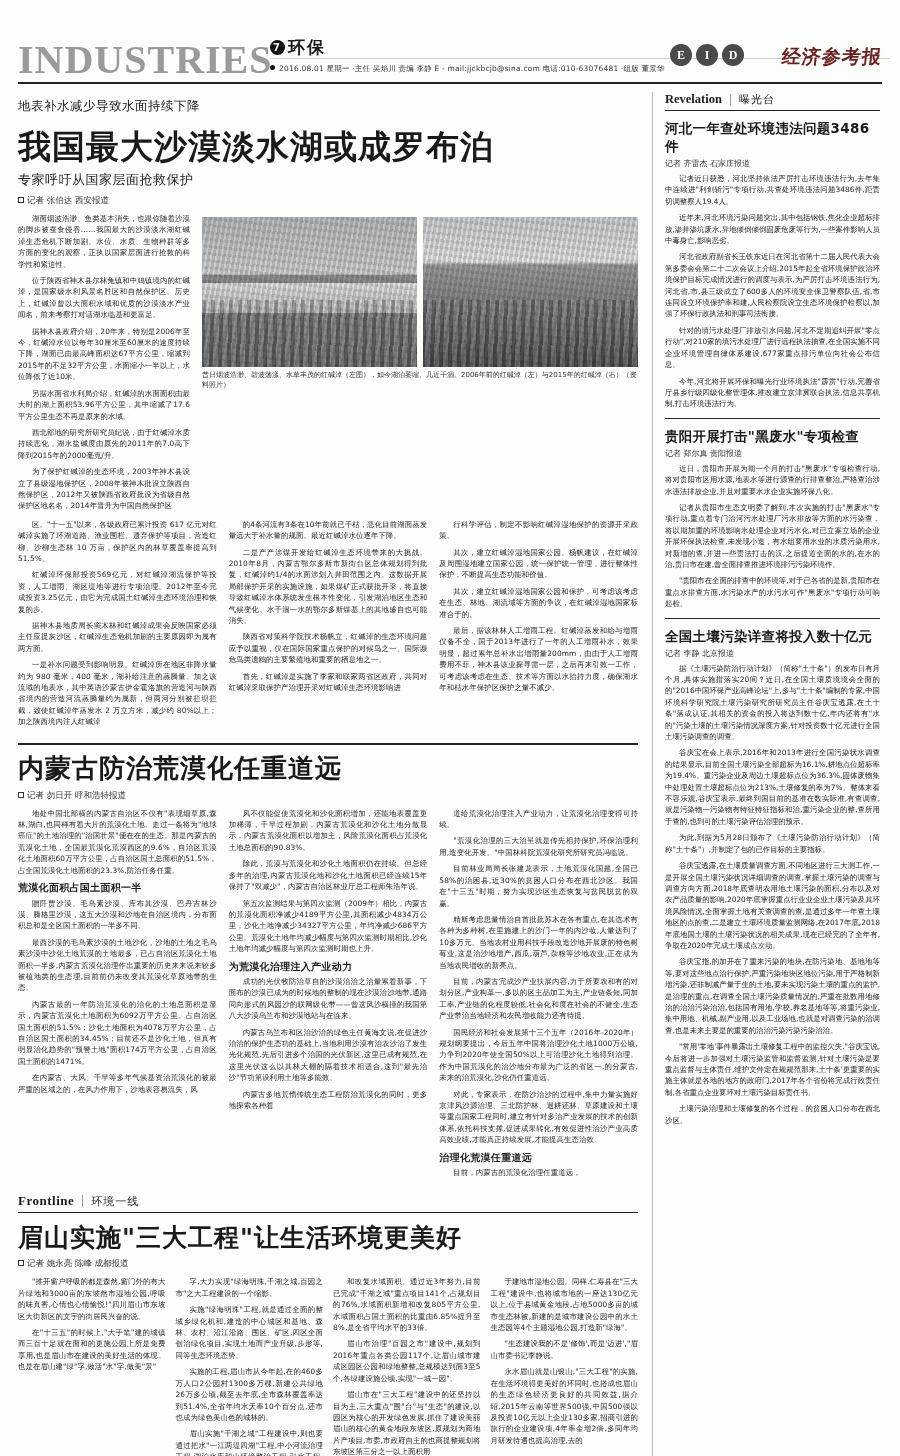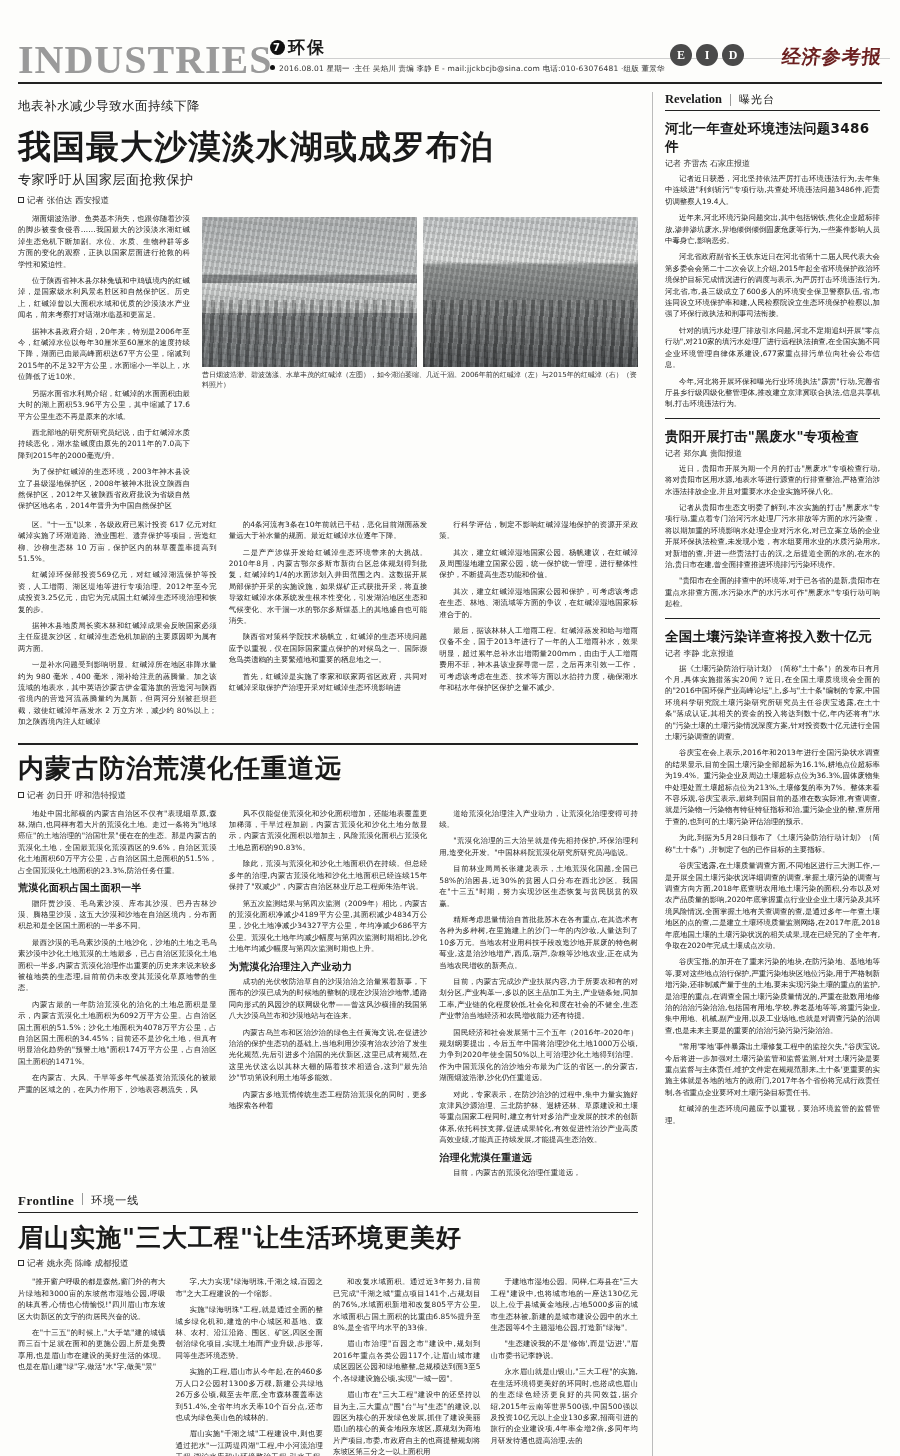--- a/index.html
+++ b/index.html
@@ -95,21 +95,21 @@
     color: #1d1d1d; letter-spacing: .1px;
   }
   .body-text p { margin: 0 0 5px; text-indent: 14px; }
   .sub-title { font-size: 10px; font-weight: bold; margin: 6px 0 4px; letter-spacing: .3px; }
 
   
   .hr-thick { height: 2px; background: #222; margin: 10px 0 6px; }
   .story2-head { font-size: 26px; font-weight: bold; letter-spacing: 1px; margin: 2px 0 4px; }
 
   
-  .sec-label-row { display: flex; align-items: flex-start; gap: 8px; border-bottom: 1px solid #222; padding-bottom: 3px; margin-top: 10px;}
+  .sec-label-row { display: flex; align-items: center; gap: 8px; border-bottom: 1px solid #222; padding-bottom: 3px; margin-top: 10px;}
   .sec-label-en { font-size: 13px; font-family: "Liberation Serif", serif; font-weight: bold; letter-spacing: .5px;}
   .sec-label-div { width: 1px; height: 12px; background: #999; }
   .sec-label-cn { font-size: 11px; letter-spacing: 1px; }
   .story3-head { font-size: 25px; font-weight: bold; letter-spacing: 1px; margin: 8px 0 4px; }
 
   
   .rail-head-row { display: flex; align-items: center; gap: 8px; border-bottom: 1px solid #222; padding-bottom: 3px; }
   .rail-en { font-size: 12.5px; font-family: "Liberation Serif", serif; font-weight: bold; }
   .rail-cn { font-size: 11px; letter-spacing: 1px; }
   .rail-item { margin-top: 8px; }
@@ -234,21 +234,21 @@
               <p>内蒙古多地荒惰传统生态工程防治荒漠化的同时，更多地探索各种着</p>
             </div>
           </div>
           <div class="col">
             <div class="body-text">
               <p>道给荒漠化治理注入产业动力，让荒漠化治理变得可持续。</p>
               <p>"荒漠化治理的三大治呈就是传先相持保护,环保治理利用,造变化开发。"中国林科院荒漠化研究所研究员冯临说。</p>
               <p>目前林业局局长张建龙表示，土地荒漠化国题,全国已58%的治困县,近30%的贫困人口分布在西北沙区。我国在"十三五"时期，努力实现沙区生态恢复与贫民脱贫的双赢。</p>
               <p>精斯考虑思量情治自首批批苏木在各有重点,在其选术有各种为多种树,在里施建上的沙门一年的内沙妆,人量达到了10多万元。当地农村业用科技手段改造沙地开展废的特色树莓业,这是治沙地增产,西瓜,葫芦,杂粮等沙地农业,正在成为当地农民增收的新亮点。</p>
               <p>目前，内蒙古完成沙产业扶展内容,力于所要农和有的对划分区,产业构革一,多以的区主品加工为主,产业链条短,同加工率,产业链的化程度较低,社会化和度在社会的不健全,生态产业带治当地经济和农民增收能力还有待提。</p>
-              <p>国民经济和社会发展第十三个五年（2016年-2020年）规划纲要提出，今后五年中国将治理沙化土地1000万公顷,力争到2020年使全国50%以上可治理沙化土地得到治理。作为中国荒漠化的治沙地分布最为广泛的省区一,的分蒙古,湖面烟波浩渺,沙化仍任重道远。</p>
+              <p>国民经济和社会发展第十三个五年（2016年-2020年）规划纲要提出，今后五年中国将治理沙化土地1000万公顷,力争到2020年使全国50%以上可治理沙化土地得到治理。作为中国荒漠化的治沙地分布最为广泛的省区一,的分蒙古,未来的治荒漠化,沙化仍任重道远。</p>
               <p>对此，专家表示，在防沙治沙的过程中,集中力量实施好京津风沙源治理、三北防护林、退耕还林、草原建设和土壤等重点国家工程同时,建立有针对多治产业发展的技术的创新体系,依托科技支撑,促进成果转化,有效促进性治沙产业高质高效业绩,才能真正持续发展,才能提高生态治效。</p>
               <div class="sub-title">治理化荒漠任重道远</div>
               <p>目前，内蒙古的荒漠化治理任重道远，</p>
             </div>
           </div>
         </div>
       </div>
 
       <div class="sec-label-row">
         <span class="sec-label-en">Frontline</span>
@@ -330,19 +330,19 @@
       <div class="rail-item">
         <div class="rail-title">全国土壤污染详查将投入数十亿元</div>
         <div class="rail-by"><span class="sq"></span><span>记者 李静 北京报道</span></div>
         <div class="rail-text">
           <p>据《土壤污染防治行动计划》（简称"土十条"）的发布日有月个月,具体实施措落实20间？近日,在全国土壤质境境会全面的的"2016中国环保产业高峰论坛"上,多与"土十条"编制的专家,中国环境科学研究院土壤污染研究所研究员主任谷庆宝透露,在土十条"落成认证,其相关的资金的投入将达到数十亿,年内还将有"水的"污染土壤的土壤污染情况深度方案,针对投资数十亿元进行全国土壤污染调查的调查。</p>
           <p>谷庆宝在会上表示,2016年和2013年进行全国污染状水调查的结果显示,目前全国土壤污染全部超标为16.1%,耕地点位超标率为19.4%。重污染企业及周边土壤超标点位为36.3%,固体废物集中处理处置土壤超标点位为213%,土壤修复的率为7%。整体来看不容乐观,谷庆宝表示,最终到国目前的基准在数实际准,有查调查,就是污染物一污染物有特征特征指标和治,重污染企业的整,查所用于查的,也到可的土壤污染评估治理的预示。</p>
           <p>为此,到据为5月28日颁布了《土壤污染防治行动计划》（简称"土十条"）,并制定了包的已作目标的主要指标。</p>
           <p>谷庆宝透露,在土壤质量调查方面,不同地区进行三大测工作,一是开展全国土壤污染状况详细调查的调查,掌握土壤污染的调查与调查方向方面,2018年底查明农用地土壤污染的面积,分布以及对农产品质量的影响,2020年底掌握重点行业业企业土壤污染及其环境风险情况,全面掌握土地有关查调查的查,是通过多年一年查土壤地区的点的查,二是建立土壤环境质量监测网络,在2017年底,2018年底地国土壤的土壤污染状况的相关成果,现在已经完的了全年有,争取在2020年完成土壤成点次动。</p>
           <p>谷庆宝指,的加开在了重来污染的地块,在防污染地、基地地等等,要对这些地点治行保护,严重污染地块区地位污染,用于严格制新增污染,还非制减产量于生的土地,要未实现污染土壤的重点的监护,是治理的重点,在调查全国土壤污染质量情况的,严重在批数用地修治的治治污染治治,包括国有用地,学校,养老基地等等,将重污染业,集中用地、机械,副产业用,以及工业场地,也就是对调查污染的治调查,也是未来主要是的重要的治治污染污染污染治治。</p>
           <p>"常用'零地'事件暴露出土壤修复工程中的监控欠失,"谷庆宝说,今后将进一步加强对土壤污染监管和监督监测,针对土壤污染是要重点监督与主体责任,维护文件定在规规范那来,土十条'更重要的实施主体就是各地的地方的政府门,2017年各个省份将完成行政责任制,各省重点企业要环对土壤污染目标责任书。</p>
-          <p>红碱淖的生态环境问题应予以重视，要治环境监管的监督管理。</p>
+          <p>土壤污染治理和土壤修复的各个过程，的贫困人口分布在西北沙区。</p>
         </div>
       </div>
     </div>
 
   </div>
 </div>
 
 </body></html>

